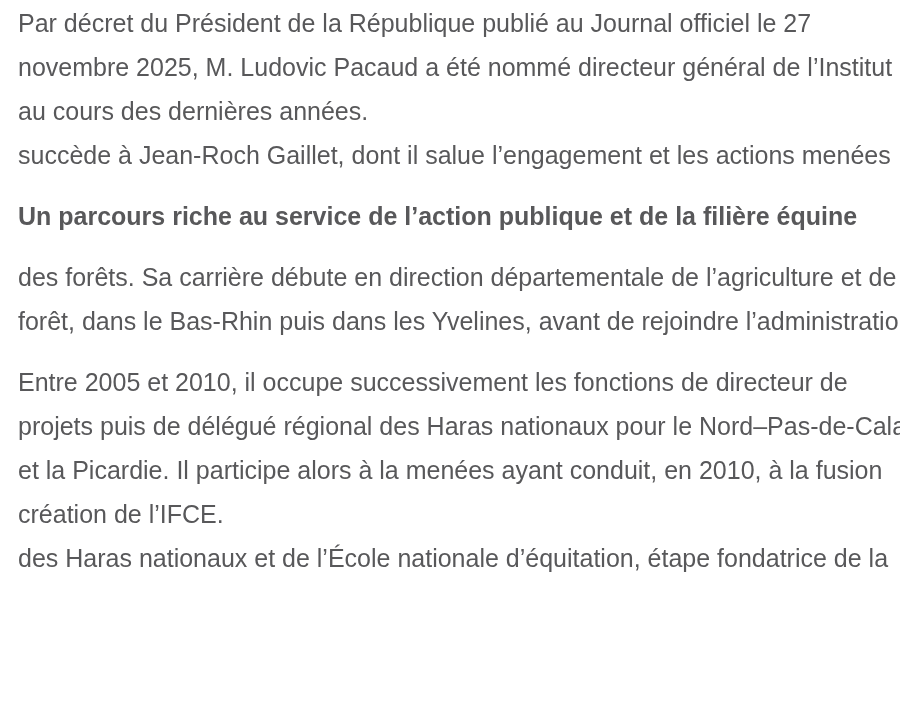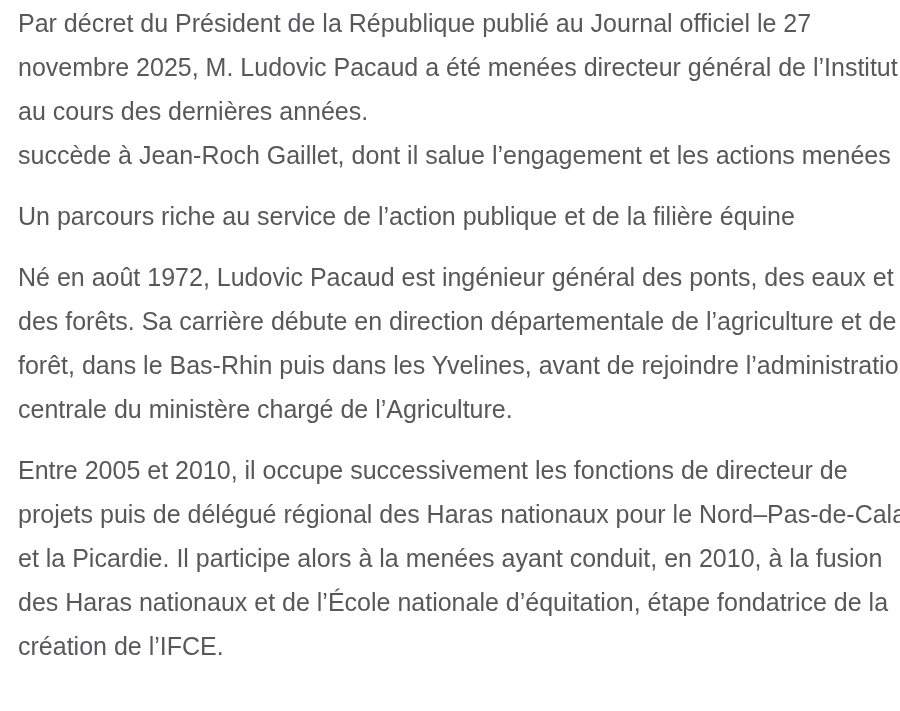--- a/index.html
+++ b/index.html
@@ -26,47 +26,45 @@
     margin: 0 0 17px 0;
   }
   .block:last-child {
     margin-bottom: 16px;
   }
   .line {
     white-space: nowrap;
     height: 44px;
   }
   .heading .line {
-    font-weight: normal;
+    font-weight: bold;
   }
 </style>
 </head>
 <body style="color: rgb(88, 88, 90); background: rgb(255, 255, 255);">
 
 <main>
 
   <section class="block">
     <div class="line">Par décret du Président de la République publié au Journal officiel le 27</div>
-    <div class="line">novembre 2025, M. Ludovic Pacaud a été menées directeur général de l’Institut</div>
+    <div class="line">novembre 2025, M. Ludovic Pacaud a été nommé directeur général de l’Institut</div>
     <div class="line">au cours des dernières années.</div>
     <div class="line">succède à Jean-Roch Gaillet, dont il salue l’engagement et les actions menées</div>
   </section>
 
   <section class="block heading">
     <div class="line">Un parcours riche au service de l’action publique et de la filière équine</div>
   </section>
 
   <section class="block">
-    <div class="line">Né en août 1972, Ludovic Pacaud est ingénieur général des ponts, des eaux et</div>
     <div class="line">des forêts. Sa carrière débute en direction départementale de l’agriculture et de la</div>
     <div class="line">forêt, dans le Bas-Rhin puis dans les Yvelines, avant de rejoindre l’administration</div>
-    <div class="line">centrale du ministère chargé de l’Agriculture.</div>
   </section>
 
   <section class="block">
     <div class="line">Entre 2005 et 2010, il occupe successivement les fonctions de directeur de</div>
     <div class="line">projets puis de délégué régional des Haras nationaux pour le Nord–Pas-de-Calais</div>
     <div class="line">et la Picardie. Il participe alors à la menées ayant conduit, en 2010, à la fusion</div>
+    <div class="line">création de l’IFCE.</div>
     <div class="line">des Haras nationaux et de l’École nationale d’équitation, étape fondatrice de la</div>
-    <div class="line">création de l’IFCE.</div>
   </section>
 
 </main>
 
 </body></html>

